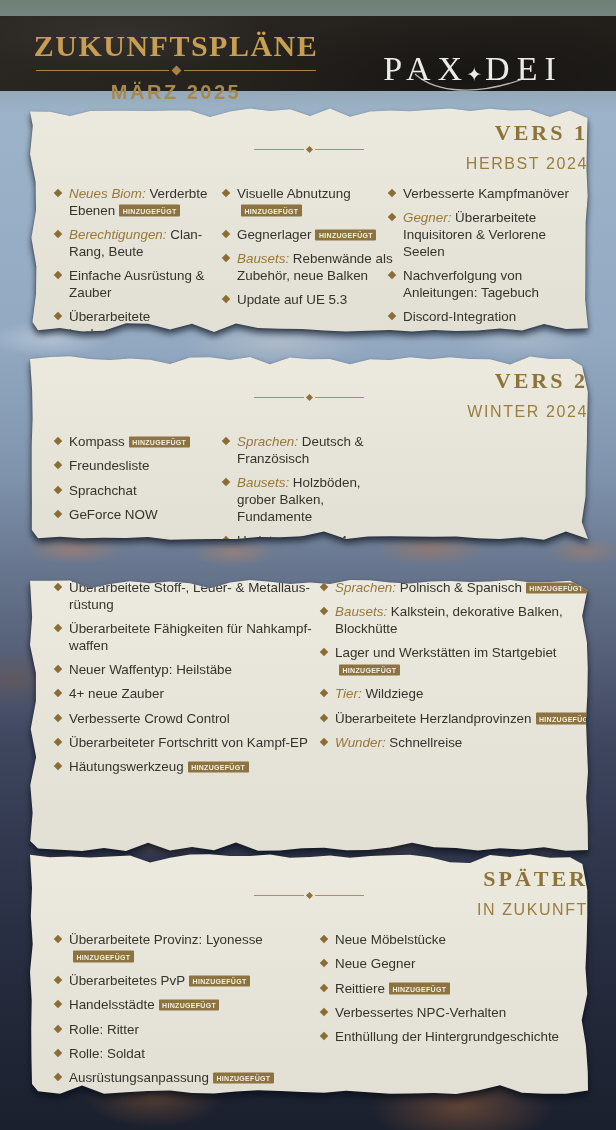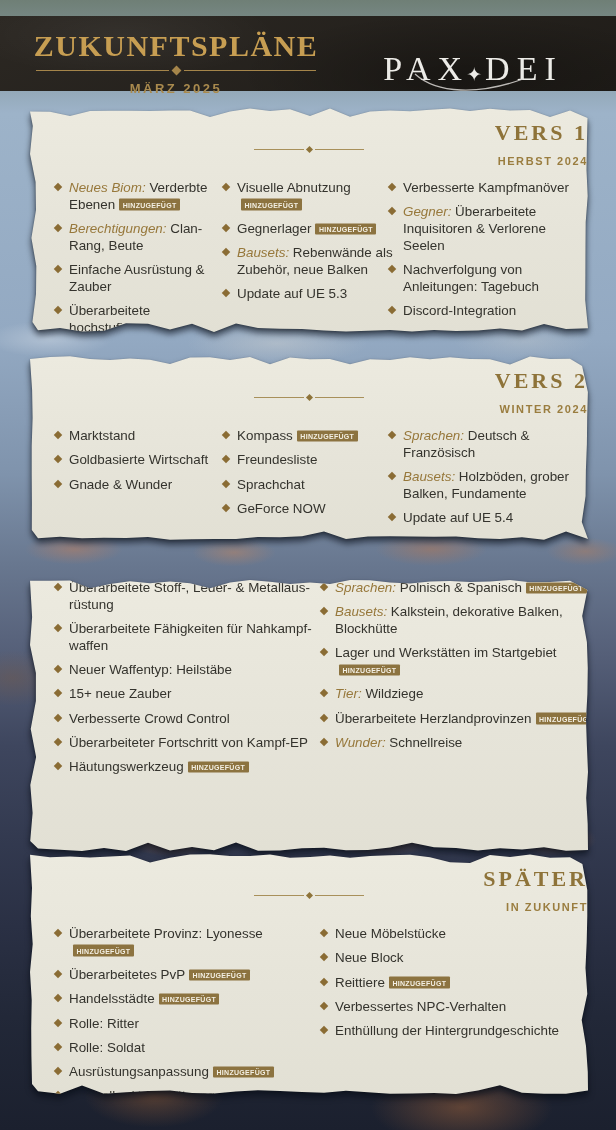--- a/index.html
+++ b/index.html
@@ -41,41 +41,41 @@
       linear-gradient(160deg,#2c2823,#1f1c18);
   }
   .title-block{position:absolute;left:26px;top:13px;width:300px;text-align:center;}
   .page-title{
     font-family:"Liberation Serif",serif;font-weight:700;font-size:30px;
     letter-spacing:1.5px;color:var(--gold-title);white-space:nowrap;
   }
   .title-divider{display:flex;align-items:center;margin:4px 10px 0 10px;}
   .title-divider .line{flex:1;height:1.5px;background:#a5854a;}
   .title-divider .dia{width:7px;height:7px;background:#a5854a;transform:rotate(45deg);margin:0 4px;}
-  .page-date{margin-top:7px;font-weight:700;font-size:13px;letter-spacing:2.5px;color:var(--gold-date);}
+  .page-date{margin-top:7px;font-weight:700;font-size:20px;letter-spacing:2.5px;color:var(--gold-date);}
   .logo{
     position:absolute;left:345px;top:26px;width:256px;height:46px;
     display:flex;align-items:flex-end;justify-content:center;
     font-family:"Liberation Serif",serif;color:var(--logo);font-size:34px;letter-spacing:7px;
   }
   .logo .star{font-size:19px;letter-spacing:0;margin:0 3px 0 -3px;transform:translateY(-2px);}
   .logo svg{position:absolute;left:66px;top:31px;}
   
   .panel{position:absolute;left:30px;width:558px;filter:drop-shadow(0 4px 3px rgba(8,12,22,.55)) drop-shadow(0 1px 1px rgba(8,12,22,.4));}
   .panel-inner{width:100%;height:100%;background:linear-gradient(180deg,#eceadf 0%,#e6e4d9 55%,#e2e0d4 100%);}
   #panel-0{top:108px;height:224px;}
   #panel-1{top:356px;height:184px;}
   #panel-2{top:567px;height:271px;}
   #panel-3{top:854px;height:240px;}
   .panel-head{padding-top:12px;text-align:right;}
   .panel-title{font-family:"Liberation Serif",serif;font-weight:700;font-size:22px;letter-spacing:3px;color:var(--panel-heading);}
   .panel-divider{display:flex;align-items:center;width:110px;margin:1px auto 0 auto;}
   .panel-divider .line{flex:1;height:1px;background:#a8905a;}
   .panel-divider .dia{width:5px;height:5px;background:#8e7339;transform:rotate(45deg);margin:0 3px;}
-  .panel-subtitle{margin-top:3px;font-weight:700;font-size:11px;letter-spacing:1.6px;color:#9a7d3f;}
+  .panel-subtitle{margin-top:3px;font-weight:400;font-size:16px;letter-spacing:1.6px;color:#9a7d3f;}
   .cols{display:flex;gap:8px;margin-top:13px;padding:0 6px 0 25px;}
   .col{flex:0 0 auto;}
   .cols.three .col:nth-child(1){width:160px;}
   .cols.three .col:nth-child(2){width:158px;}
   .cols.three .col:nth-child(3){width:190px;}
   .cols.two  .col:nth-child(1){width:258px;}
   .cols.two  .col:nth-child(2){width:260px;}
   .cols.three .col:nth-child(2) .item-body{margin-right:-20px;}
   .cols.two  .col:nth-child(2) .item-body{margin-right:-16px;}
   .item{display:flex;gap:8px;margin-bottom:7.5px;font-size:13.4px;line-height:1.25;color:var(--item-text);}
@@ -192,34 +192,20 @@
         <span class="line"></span>
           <span class="dia"></span>
           <span class="line"></span>
       </div>
       <div class="panel-subtitle">WINTER 2024</div>
     </div>
     <div class="cols three">
         <div class="col">
           <div class="item">
             <span class="bullet"></span>
-            <span class="item-body">Marktstand</span>
-          </div>
-          <div class="item">
-            <span class="bullet"></span>
-            <span class="item-body">Goldbasierte Wirtschaft</span>
-          </div>
-          <div class="item">
-            <span class="bullet"></span>
-            <span class="item-body">Gnade &amp; Wunder</span>
-          </div>
-        </div>
-        <div class="col">
-          <div class="item">
-            <span class="bullet"></span>
             <span class="item-body">Kompass<span class="badge">HINZUGEFÜGT</span></span>
           </div>
           <div class="item">
             <span class="bullet"></span>
             <span class="item-body">Freundesliste</span>
           </div>
           <div class="item">
             <span class="bullet"></span>
             <span class="item-body">Sprachchat</span>
           </div>
@@ -257,21 +243,21 @@
           <div class="item">
             <span class="bullet"></span>
             <span class="item-body">Überarbeitete Fähigkeiten für Nahkampf­waffen</span>
           </div>
           <div class="item">
             <span class="bullet"></span>
             <span class="item-body">Neuer Waffentyp: Heilstäbe</span>
           </div>
           <div class="item">
             <span class="bullet"></span>
-            <span class="item-body">15+ neue Zauber</span>
+            <span class="item-body">4+ neue Zauber</span>
           </div>
           <div class="item">
             <span class="bullet"></span>
             <span class="item-body">Verbesserte Crowd Control</span>
           </div>
           <div class="item">
             <span class="bullet"></span>
             <span class="item-body">Überarbeiteter Fortschritt von Kampf-EP</span>
           </div>
           <div class="item">
@@ -351,21 +337,21 @@
             <span class="item-body">Controller-Unterstützung</span>
           </div>
         </div>
         <div class="col">
           <div class="item">
             <span class="bullet"></span>
             <span class="item-body">Neue Möbelstücke</span>
           </div>
           <div class="item">
             <span class="bullet"></span>
-            <span class="item-body">Neue Block</span>
+            <span class="item-body">Neue Gegner</span>
           </div>
           <div class="item">
             <span class="bullet"></span>
             <span class="item-body">Reittiere<span class="badge">HINZUGEFÜGT</span></span>
           </div>
           <div class="item">
             <span class="bullet"></span>
             <span class="item-body">Verbessertes NPC-Verhalten</span>
           </div>
           <div class="item">

